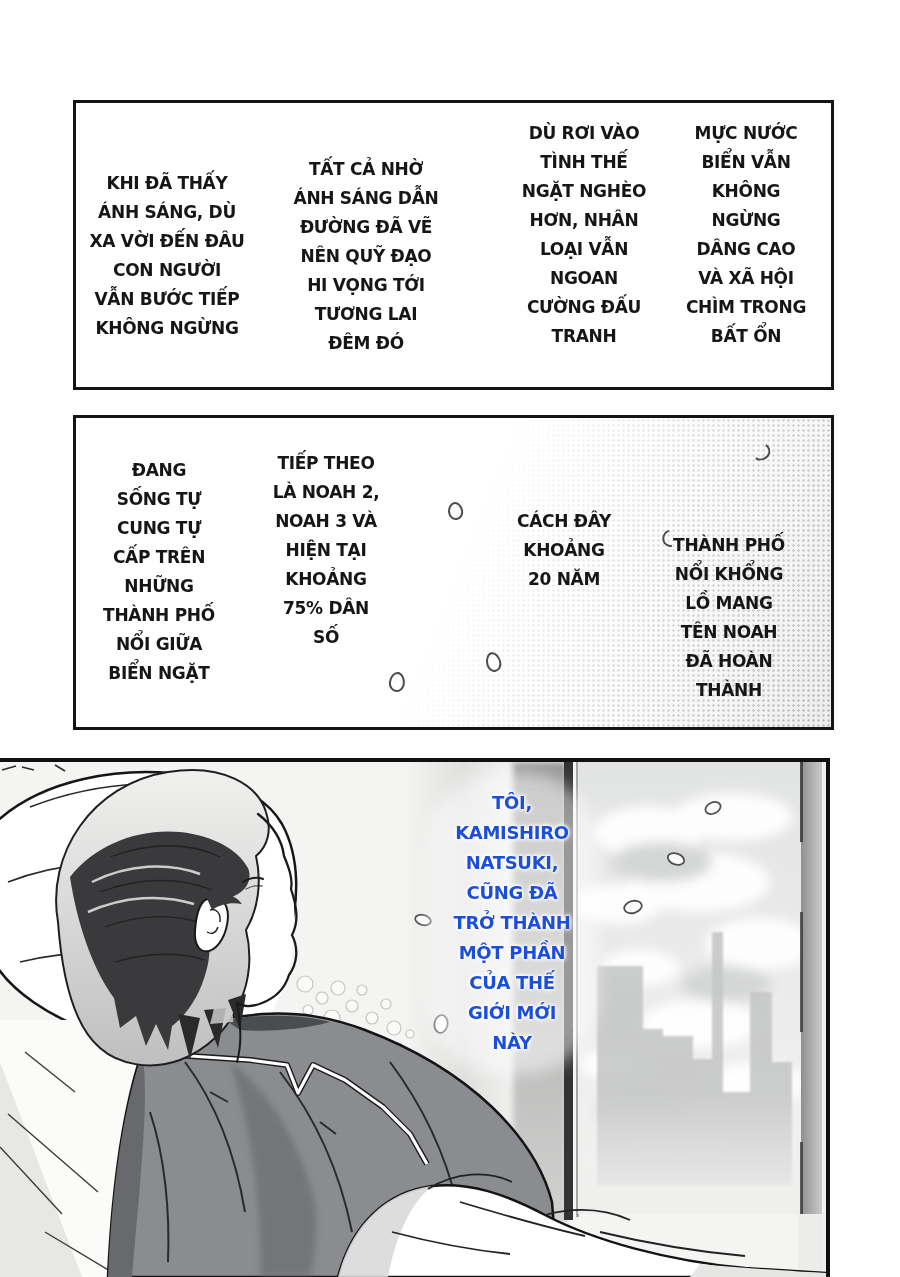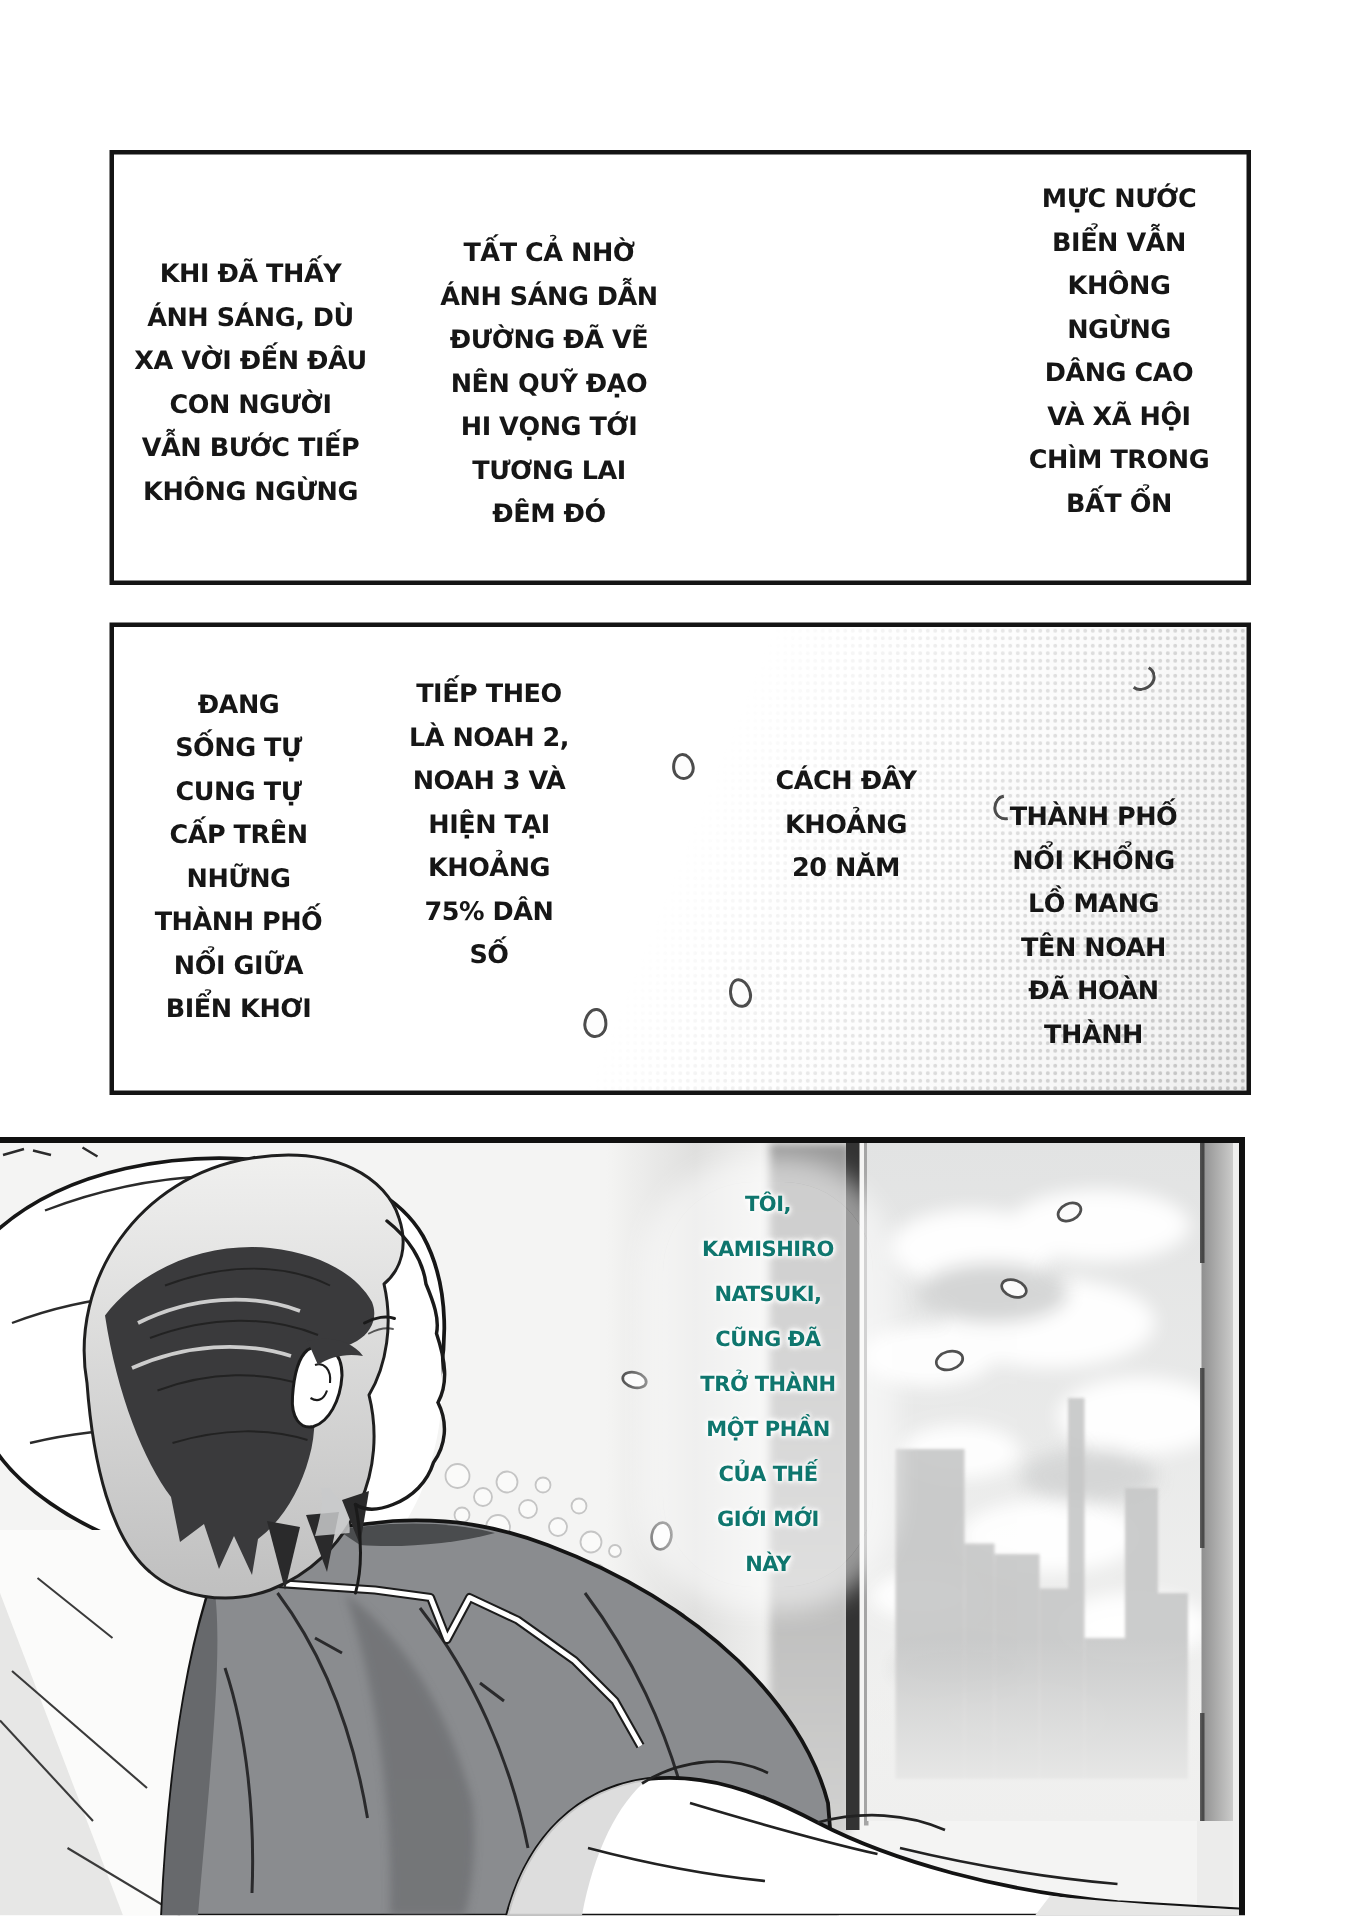--- a/index.html
+++ b/index.html
@@ -18,22 +18,22 @@
   .b1{left:6px;  top:66px; width:170px;}
   .b2{left:200px;top:52px; width:180px;}
   .b3{left:433px;top:16px; width:150px;}
   .b4{left:605px;top:16px; width:130px;}
   
   .b5{left:3px;  top:38px; width:160px;}
   .b6{left:165px;top:31px; width:170px;}
   .b7{left:413px;top:89px; width:150px;}
   .b8{left:578px;top:113px;width:150px;}
   
-  .b9{left:442px;top:26px;width:140px;font-size:14px;line-height:30px;
-      color:#0f766e;background:rgba(255,255,255,0.50);border-radius:60px;
+  .b9{left:442px;top:26px;width:140px;font-size:18px;line-height:30px;
+      color:#1d4ed8;background:rgba(255,255,255,0.50);border-radius:60px;
       box-shadow:0 0 16px 16px rgba(255,255,255,0.50);
       text-shadow:0 0 3px #fff,0 0 3px #fff,0 0 5px #fff,0 0 6px #fff;}
   
   .halftone{position:absolute;inset:0;pointer-events:none;
     background-image:
       radial-gradient(circle,#bfbfbf 1.1px,rgba(191,191,191,0) 1.5px),
       linear-gradient(112deg,rgba(130,130,130,0) 55%,rgba(130,130,130,0.14) 100%);
     background-size:5px 5px,100% 100%;
     -webkit-mask-image:linear-gradient(112deg,transparent 50%,rgba(0,0,0,.55) 76%,#000 100%);
     mask-image:linear-gradient(112deg,transparent 50%,rgba(0,0,0,.55) 76%,#000 100%);}
@@ -58,20 +58,28 @@
 CON NGƯỜI
 VẪN BƯỚC TIẾP
 KHÔNG NGỪNG</div>
   <div class="cap b2">TẤT CẢ NHỜ
 ÁNH SÁNG DẪN
 ĐƯỜNG ĐÃ VẼ
 NÊN QUỸ ĐẠO
 HI VỌNG TỚI
 TƯƠNG LAI
 ĐÊM ĐÓ</div>
+  <div class="cap b3">DÙ RƠI VÀO
+TÌNH THẾ
+NGẶT NGHÈO
+HƠN, NHÂN
+LOẠI VẪN
+NGOAN
+CƯỜNG ĐẤU
+TRANH</div>
   <div class="cap b4">MỰC NƯỚC
 BIỂN VẪN
 KHÔNG
 NGỪNG
 DÂNG CAO
 VÀ XÃ HỘI
 CHÌM TRONG
 BẤT ỔN</div>
 </div>
 
@@ -82,21 +90,21 @@
   <span class="petal petal--crescent p3"></span>
   <span class="petal p4"></span>
   <span class="petal p5"></span>
   <div class="cap b5">ĐANG
 SỐNG TỰ
 CUNG TỰ
 CẤP TRÊN
 NHỮNG
 THÀNH PHỐ
 NỔI GIỮA
-BIỂN KHƠI</div>
+BIỂN NGẶT</div>
   <div class="cap b6">TIẾP THEO
 LÀ NOAH 2,
 NOAH 3 VÀ
 HIỆN TẠI
 KHOẢNG
 75% DÂN
 SỐ</div>
   <div class="cap b7">CÁCH ĐÂY
 KHOẢNG
 20 NĂM</div>

